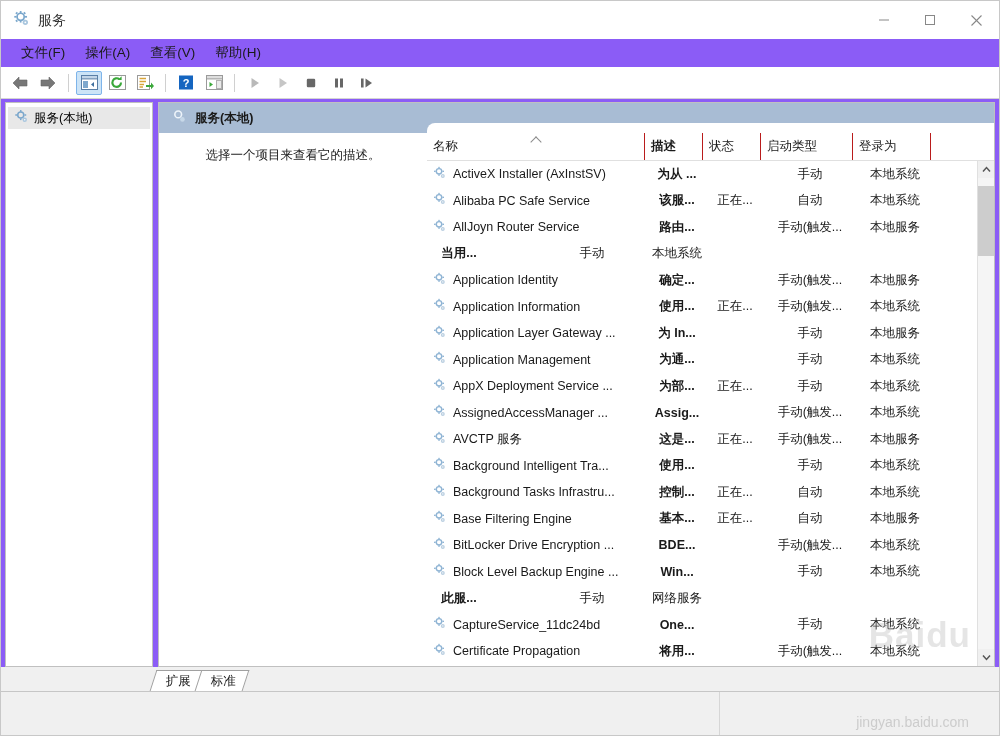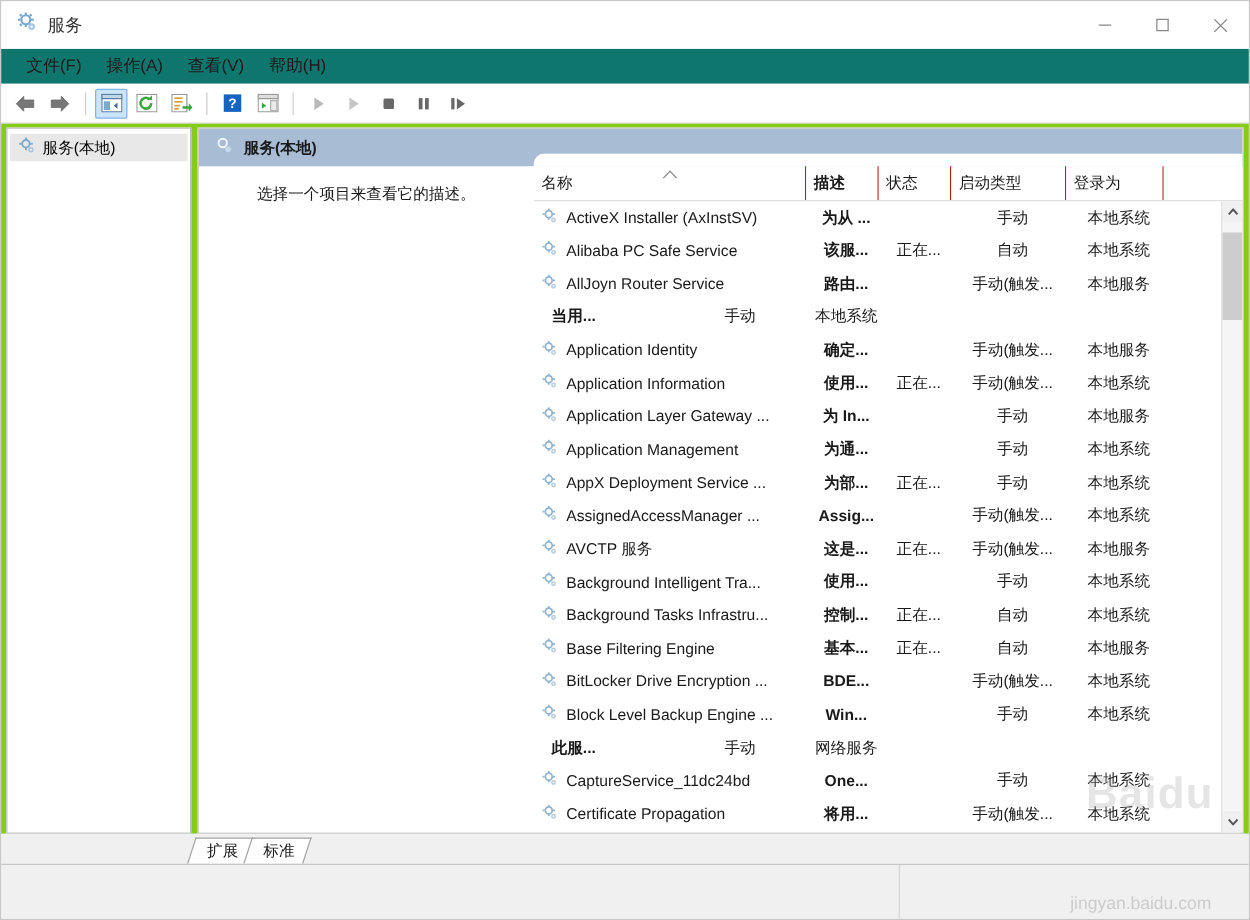--- a/index.html
+++ b/index.html
@@ -38,21 +38,21 @@
   .winbtns { margin-left: auto; display: flex; height: 38px; }
   .winbtn {
     width: 46px; height: 38px;
     display: flex; align-items: center; justify-content: center;
     color: #8a8a8a;
   }
 
   
   .menubar {
     height: 28px;
-    background: #0f766e;
+    background: #8b5cf6;
     display: flex; align-items: center;
     padding-left: 10px;
     flex: 0 0 auto;
   }
   .menu-item {
     font-size: 13.5px;
     color: #1a1a1a;
     padding: 3px 10px;
     cursor: default;
   }
@@ -81,21 +81,21 @@
     width: 1px; height: 18px;
     background: #d0d0d0;
     margin: 0 5px;
   }
 
   
   .body {
     flex: 1 1 auto;
     display: flex;
     padding: 3px 4px 0 4px;
-    background: #84cc16;
+    background: #8b5cf6;
     min-height: 0;
   }
 
   
   .tree-pane {
     width: 148px;
     background: #ffffff;
     border: 1px solid #c0c0c0;
     flex: 0 0 auto;
     padding: 4px 0 0 0;

